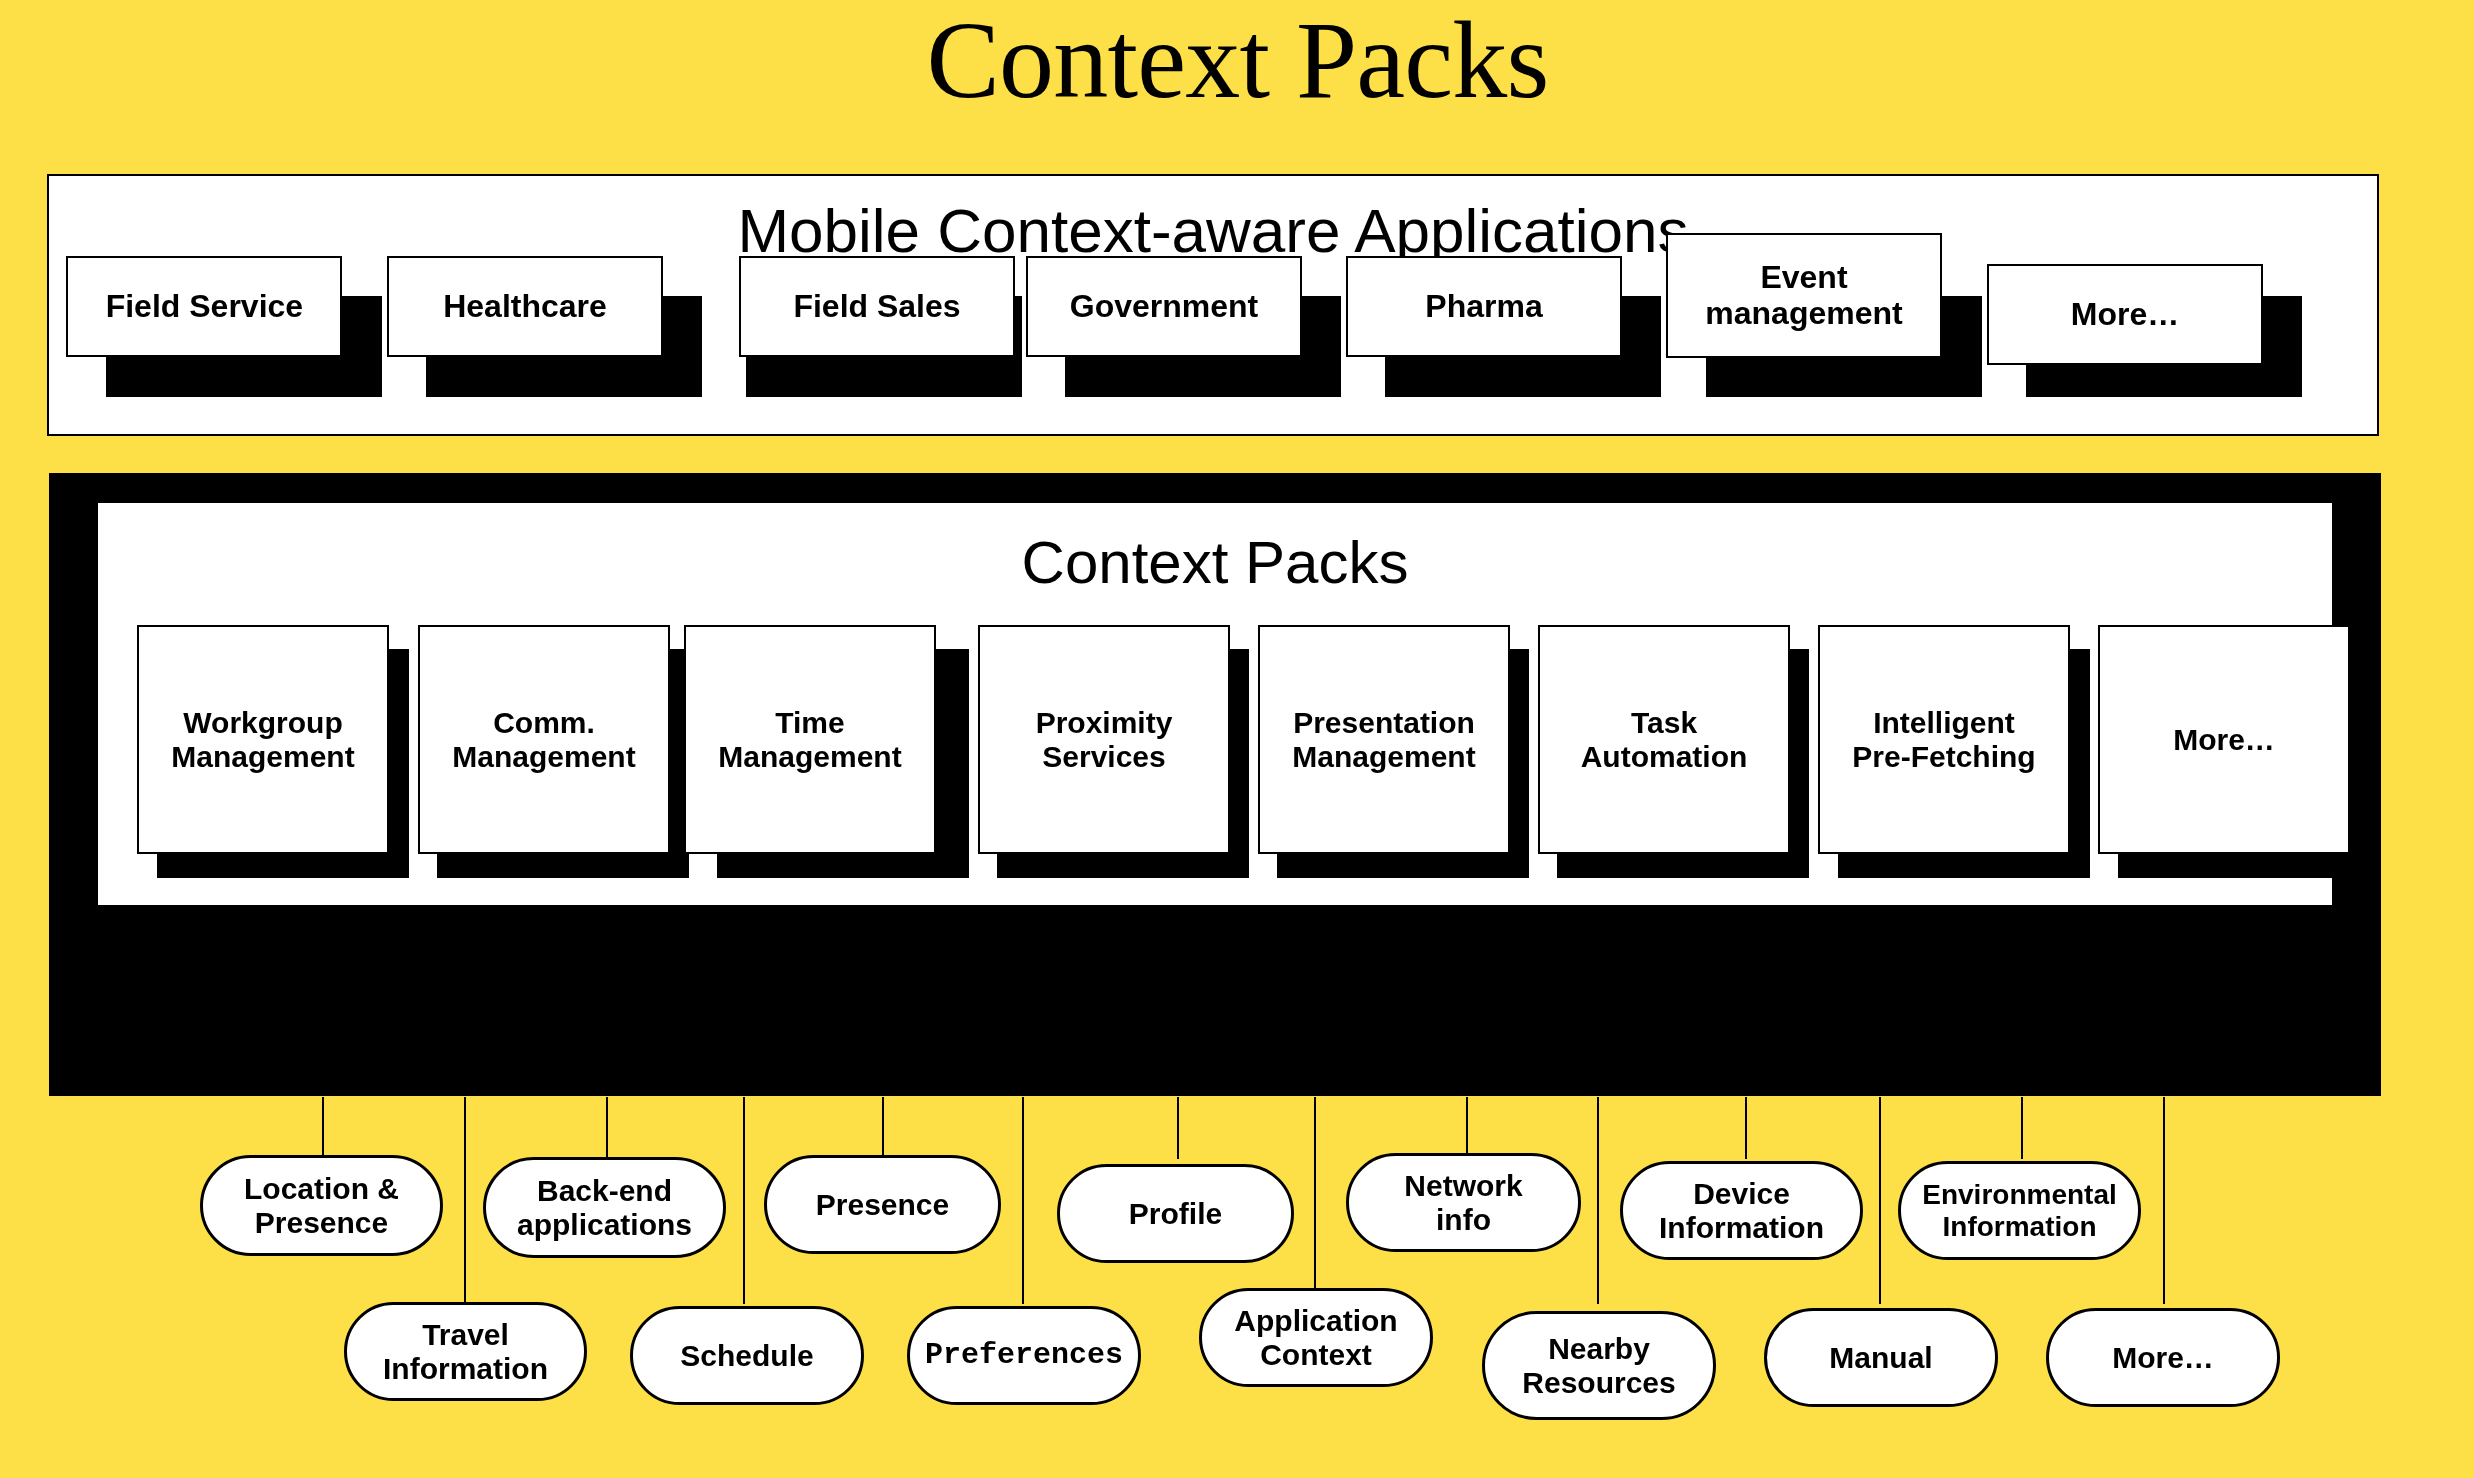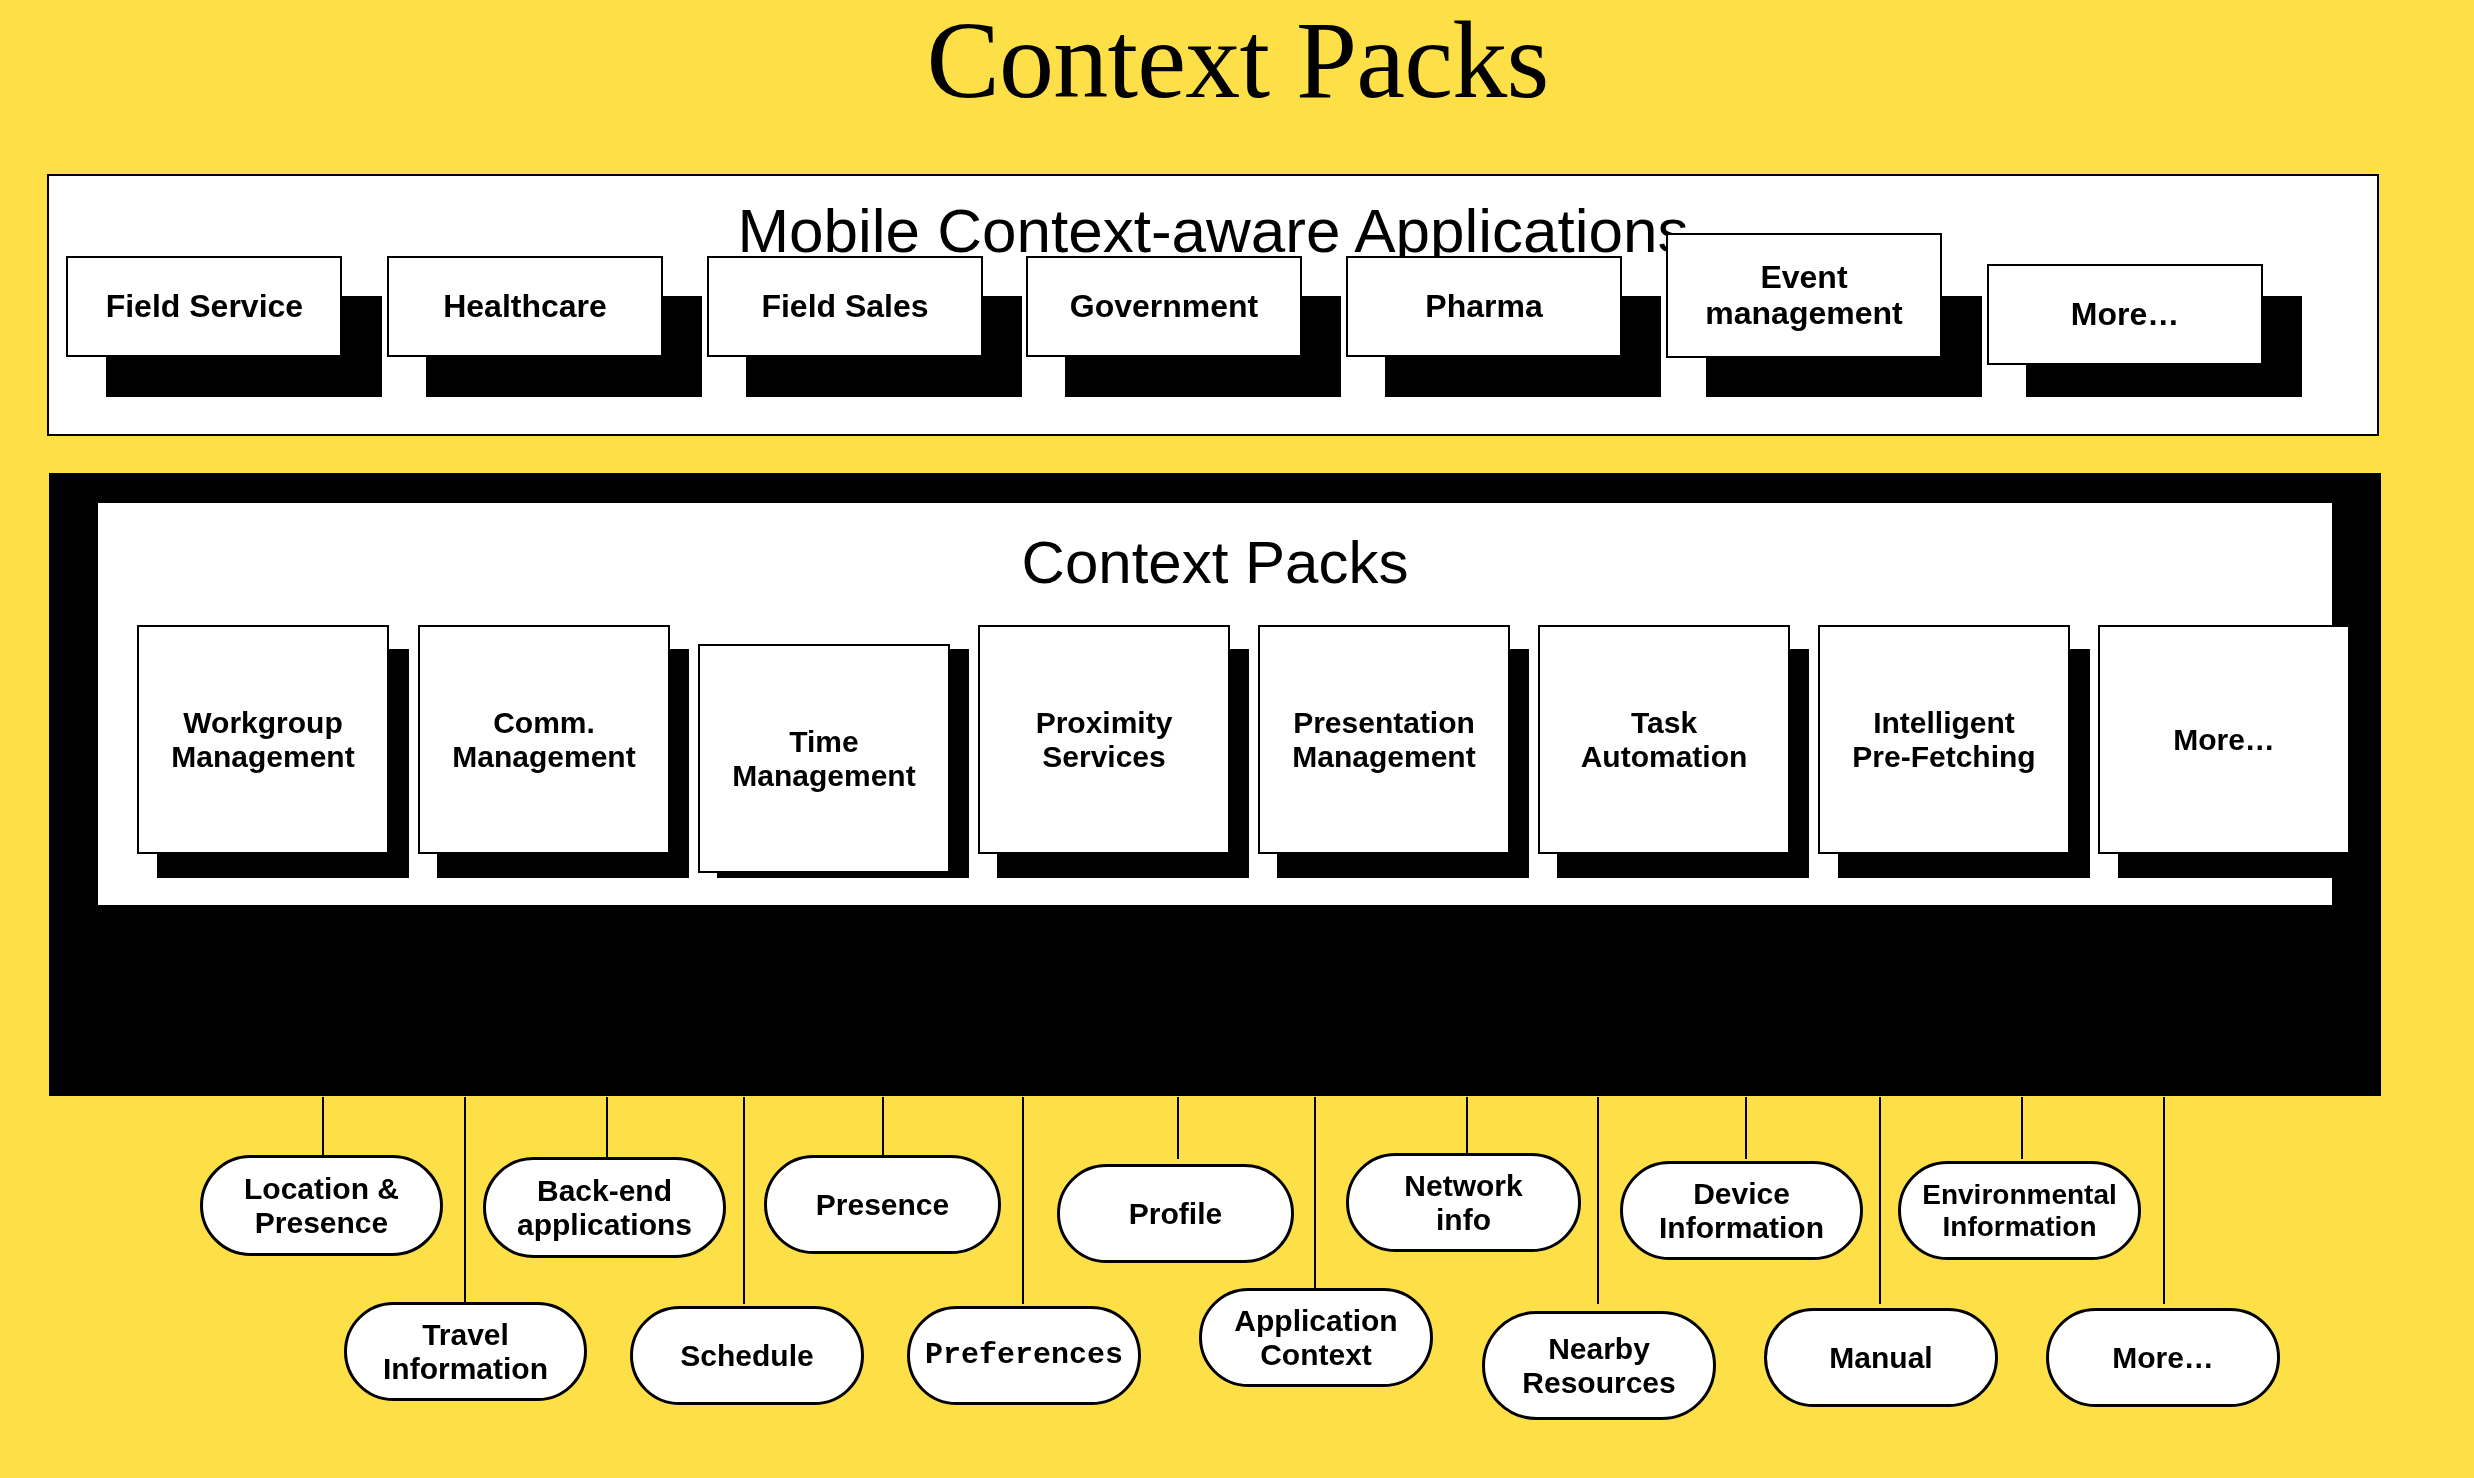--- a/index.html
+++ b/index.html
@@ -198,21 +198,21 @@
     <div class="card-shadow" style="left:1336px;top:120px; width:276px; height:101px;"></div>
     <div class="card-shadow" style="left:1657px;top:120px; width:276px; height:101px;"></div>
     <div class="card-shadow" style="left:1977px;top:120px; width:276px; height:101px;"></div>
 
     <div class="card app-card" style="left:17.4px; top:80px; width:276px; height:101px;">
       <span class="card-label">Field Service</span>
     </div>
     <div class="card app-card" style="left:338px; top:80px; width:276px; height:101px;">
       <span class="card-label">Healthcare</span>
     </div>
-    <div class="card app-card" style="left:658px; top:80px; width:276px; height:101px;">
+    <div class="card app-card" style="left:690px; top:80px; width:276px; height:101px;">
       <span class="card-label">Field Sales</span>
     </div>
     <div class="card app-card" style="left:977px; top:80px; width:276px; height:101px;">
       <span class="card-label">Government</span>
     </div>
     <div class="card app-card" style="left:1297px; top:80px; width:276px; height:101px;">
       <span class="card-label">Pharma</span>
     </div>
     <div class="card app-card" style="left:1617px; top:57px; width:276px; height:125px; white-space:pre-line;">
       <span class="card-label" style="white-space:pre-line;">Event
@@ -238,21 +238,21 @@
       <div class="card-shadow" style="left:2020px; top:146px; width:252px; height:229px;"></div>
 
       <div class="card pack-card" style="left:39px; top:122px; width:252px; height:229px;">
         <span class="card-label" style="white-space:pre-line;">Workgroup
 Management</span>
       </div>
       <div class="card pack-card" style="left:320px; top:122px; width:252px; height:229px;">
         <span class="card-label" style="white-space:pre-line;">Comm.
 Management</span>
       </div>
-      <div class="card pack-card" style="left:600px; top:122px; width:252px; height:229px;margin-top:19px;">
+      <div class="card pack-card" style="left:586px; top:122px; width:252px; height:229px;">
         <span class="card-label" style="white-space:pre-line;">Time
 Management</span>
       </div>
       <div class="card pack-card" style="left:880px; top:122px; width:252px; height:229px;">
         <span class="card-label" style="white-space:pre-line;">Proximity
 Services</span>
       </div>
       <div class="card pack-card" style="left:1160px; top:122px; width:252px; height:229px;">
         <span class="card-label" style="white-space:pre-line;">Presentation
 Management</span>

